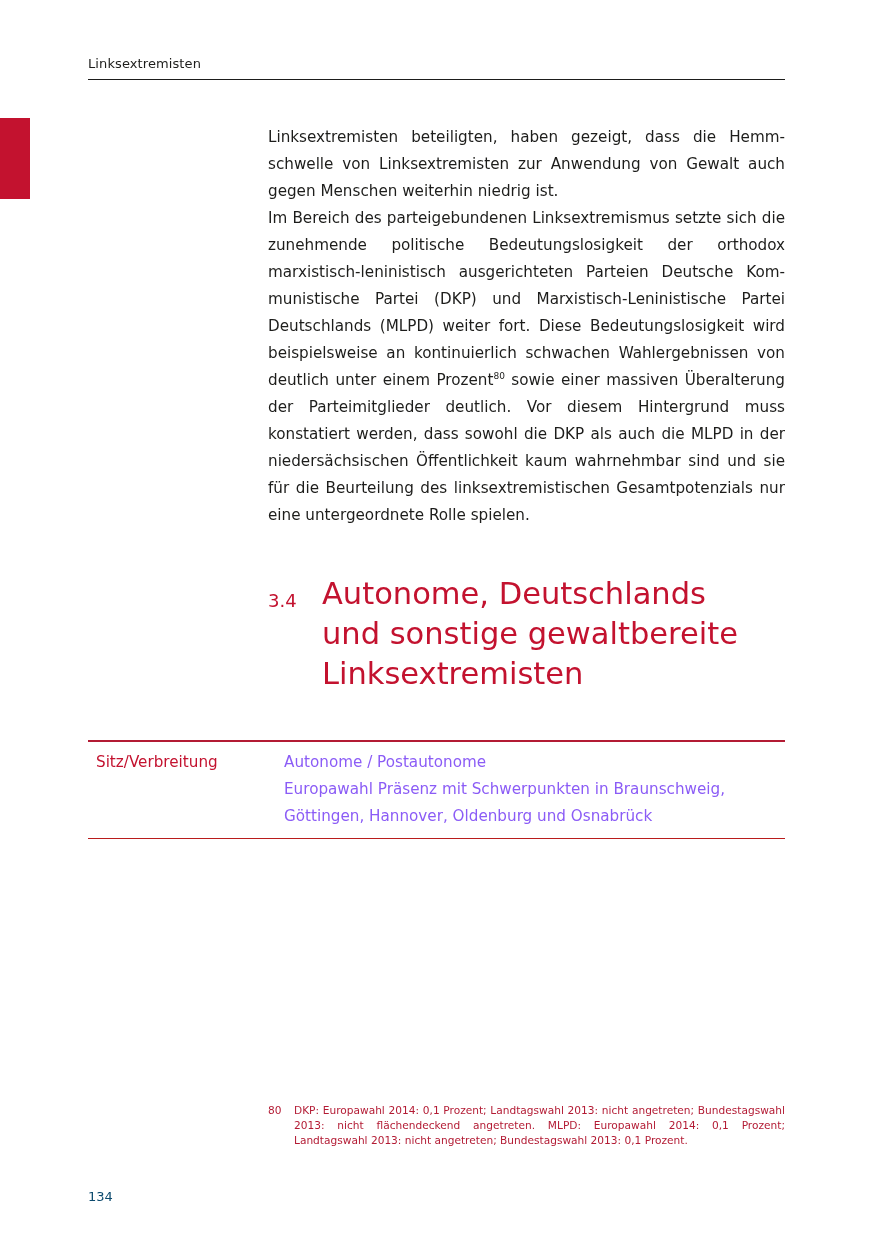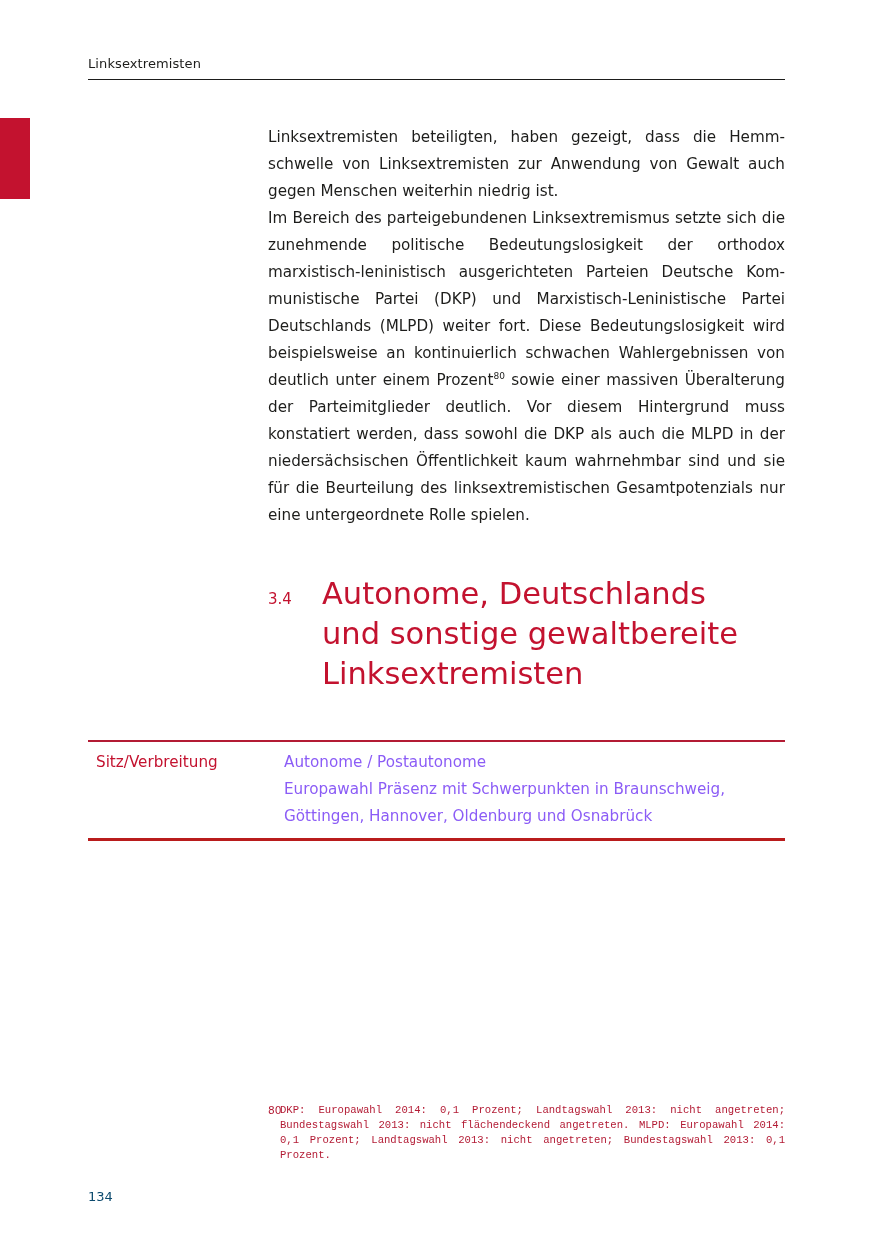--- a/index.html
+++ b/index.html
@@ -62,42 +62,42 @@
       position: absolute;
       left: 268px;
       top: 574px;
       width: 520px;
       color: #c3122f;
     }
     .section-number {
       position: absolute;
       left: 0;
       top: 16px;
-      font-size: 15px;
+      font-size: 18px;
     }
     .section-title {
       position: absolute;
       left: 54px;
       top: 0;
       font-size: 30.5px;
       line-height: 40px;
       white-space: pre-line;
     }
     .info-table {
       position: absolute;
       left: 88px;
       top: 740px;
       width: 697px;
       border-collapse: collapse;
     }
     .info-table tr.row-first td {
       border-top: 2px solid #b31b34;
     }
     .info-table td {
-      border-bottom: 3px solid #b91c1c;
+      border-bottom: 1px solid #b91c1c;
       vertical-align: top;
       font-size: 15.2px;
       line-height: 27px;
       padding: 7px 0 8px 0;
     }
     .info-table td.label {
       width: 188px;
       padding-left: 8px;
       color: #c3122f;
       white-space: pre-line;
@@ -123,24 +123,23 @@
       color: #b31b34;
       font-size: 10.6px;
       line-height: 15px;
     }
     .footnote-number {
       position: absolute;
       left: 0;
       top: 0;
     }
     .footnote-text {
-      margin-left: 12px;
+      margin-left: 26px;
       text-align: justify;
       display: block;
-      font-family: Liberation Mono, monospace;
     }
     .page-number {
       position: absolute;
       left: 88px;
       top: 1189px;
       font-size: 13px;
       color: #0c4a6e;
     }
   </style>
 </head>

